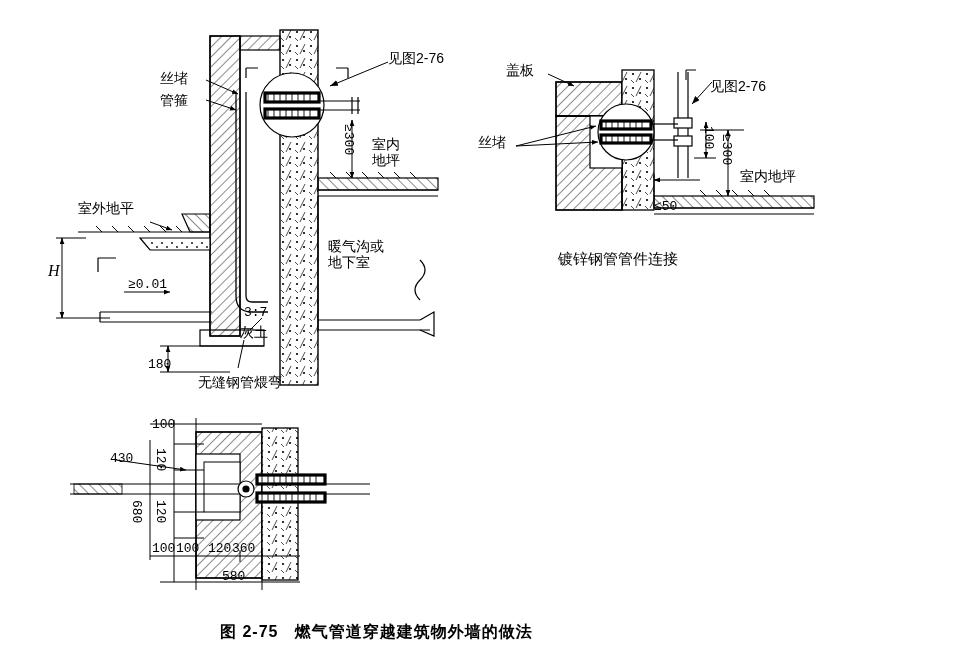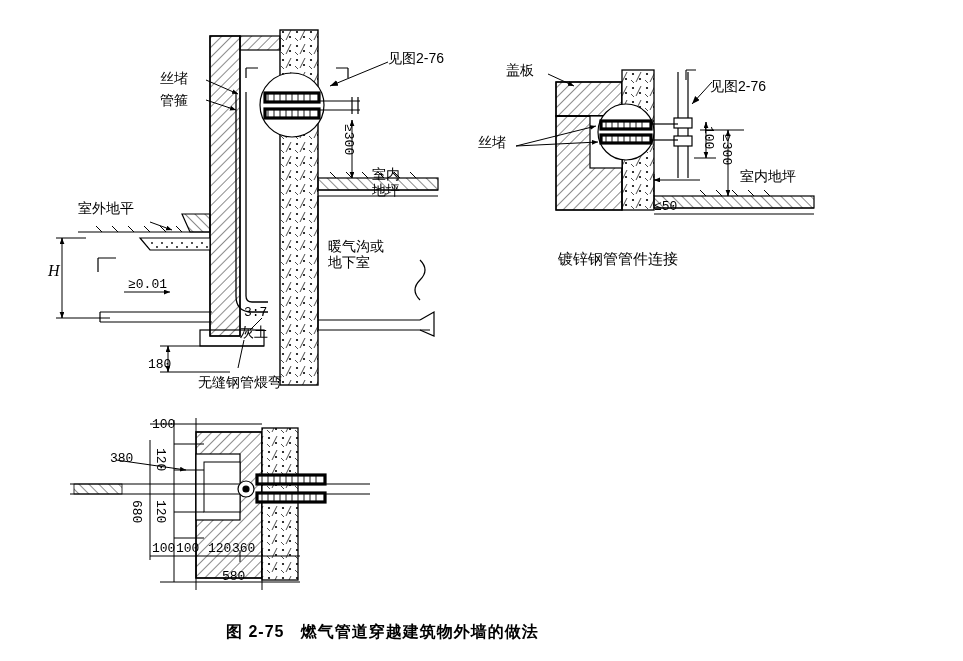--- a/index.html
+++ b/index.html
@@ -316,21 +316,21 @@
       <line x1="174" y1="512" x2="204" y2="512" stroke-width="1"></line>
       <line x1="174" y1="538" x2="204" y2="538" stroke-width="1"></line>
       <path d="M116 460 L186 470" stroke-width="1" marker-end="url(#arrs)"></path>
 
     </g>
   </svg>
 
   <div class="lbl" style="left:160px; top:70px;">丝堵</div>
   <div class="lbl" style="left:160px; top:92px;">管箍</div>
   <div class="lbl" style="left:388px; top:50px;">见图2-76</div>
-  <div class="lbl" style="left:372px; top:136px;margin-top:30px;">室内
+  <div class="lbl" style="left:372px; top:136px;">室内
 地坪</div>
   <div class="lbl num" style="left:340px; top:124px; writing-mode:vertical-rl; text-orientation:mixed;">≥300</div>
   <div class="lbl" style="left:78px; top:200px;">室外地平</div>
   <div class="lbl ital" style="left:48px; top:262px;">H</div>
   <div class="lbl num" style="left:128px; top:278px;">≥0.01</div>
   <div class="lbl" style="left:328px; top:238px;">暖气沟或
 地下室</div>
   <div class="lbl num" style="left:244px; top:306px;">3:7</div>
   <div class="lbl" style="left:240px; top:324px;">灰土</div>
   <div class="lbl num" style="left:148px; top:358px;">180</div>
@@ -339,25 +339,25 @@
   <div class="lbl" style="left:506px; top:62px;text-align:center;">盖板</div>
   <div class="lbl" style="left:710px; top:78px;">见图2-76</div>
   <div class="lbl" style="left:478px; top:134px;">丝堵</div>
   <div class="lbl num" style="left:700px; top:126px; writing-mode:vertical-rl; text-orientation:mixed;">100</div>
   <div class="lbl num" style="left:718px; top:134px; writing-mode:vertical-rl; text-orientation:mixed;">≥300</div>
   <div class="lbl" style="left:740px; top:168px;">室内地坪</div>
   <div class="lbl num" style="left:654px; top:200px;">≤50</div>
   <div class="lbl" style="left:558px; top:250px; font-size:15px;">镀锌钢管管件连接</div>
 
   <div class="lbl num" style="left:152px; top:418px;">100</div>
-  <div class="lbl num" style="left:110px; top:452px;">380</div>
+  <div class="lbl num" style="left:110px; top:452px;">430</div>
   <div class="lbl num" style="left:152px; top:448px; writing-mode:vertical-rl; text-orientation:mixed;">120</div>
   <div class="lbl num" style="left:128px; top:500px; writing-mode:vertical-rl; text-orientation:mixed;">680</div>
   <div class="lbl num" style="left:152px; top:500px; writing-mode:vertical-rl; text-orientation:mixed;">120</div>
   <div class="lbl num" style="left:152px; top:542px;">100</div>
   <div class="lbl num" style="left:176px; top:542px;">100</div>
   <div class="lbl num" style="left:208px; top:542px;">120</div>
   <div class="lbl num" style="left:232px; top:542px;">360</div>
   <div class="lbl num" style="left:222px; top:570px;">580</div>
 
-  <div class="caption" style="left:226px; top:622px;">图 2-75   燃气管道穿越建筑物外墙的做法</div>
+  <div class="caption" style="left:220px; top:622px;">图 2-75   燃气管道穿越建筑物外墙的做法</div>
 
 </div>
 
 </body></html>

